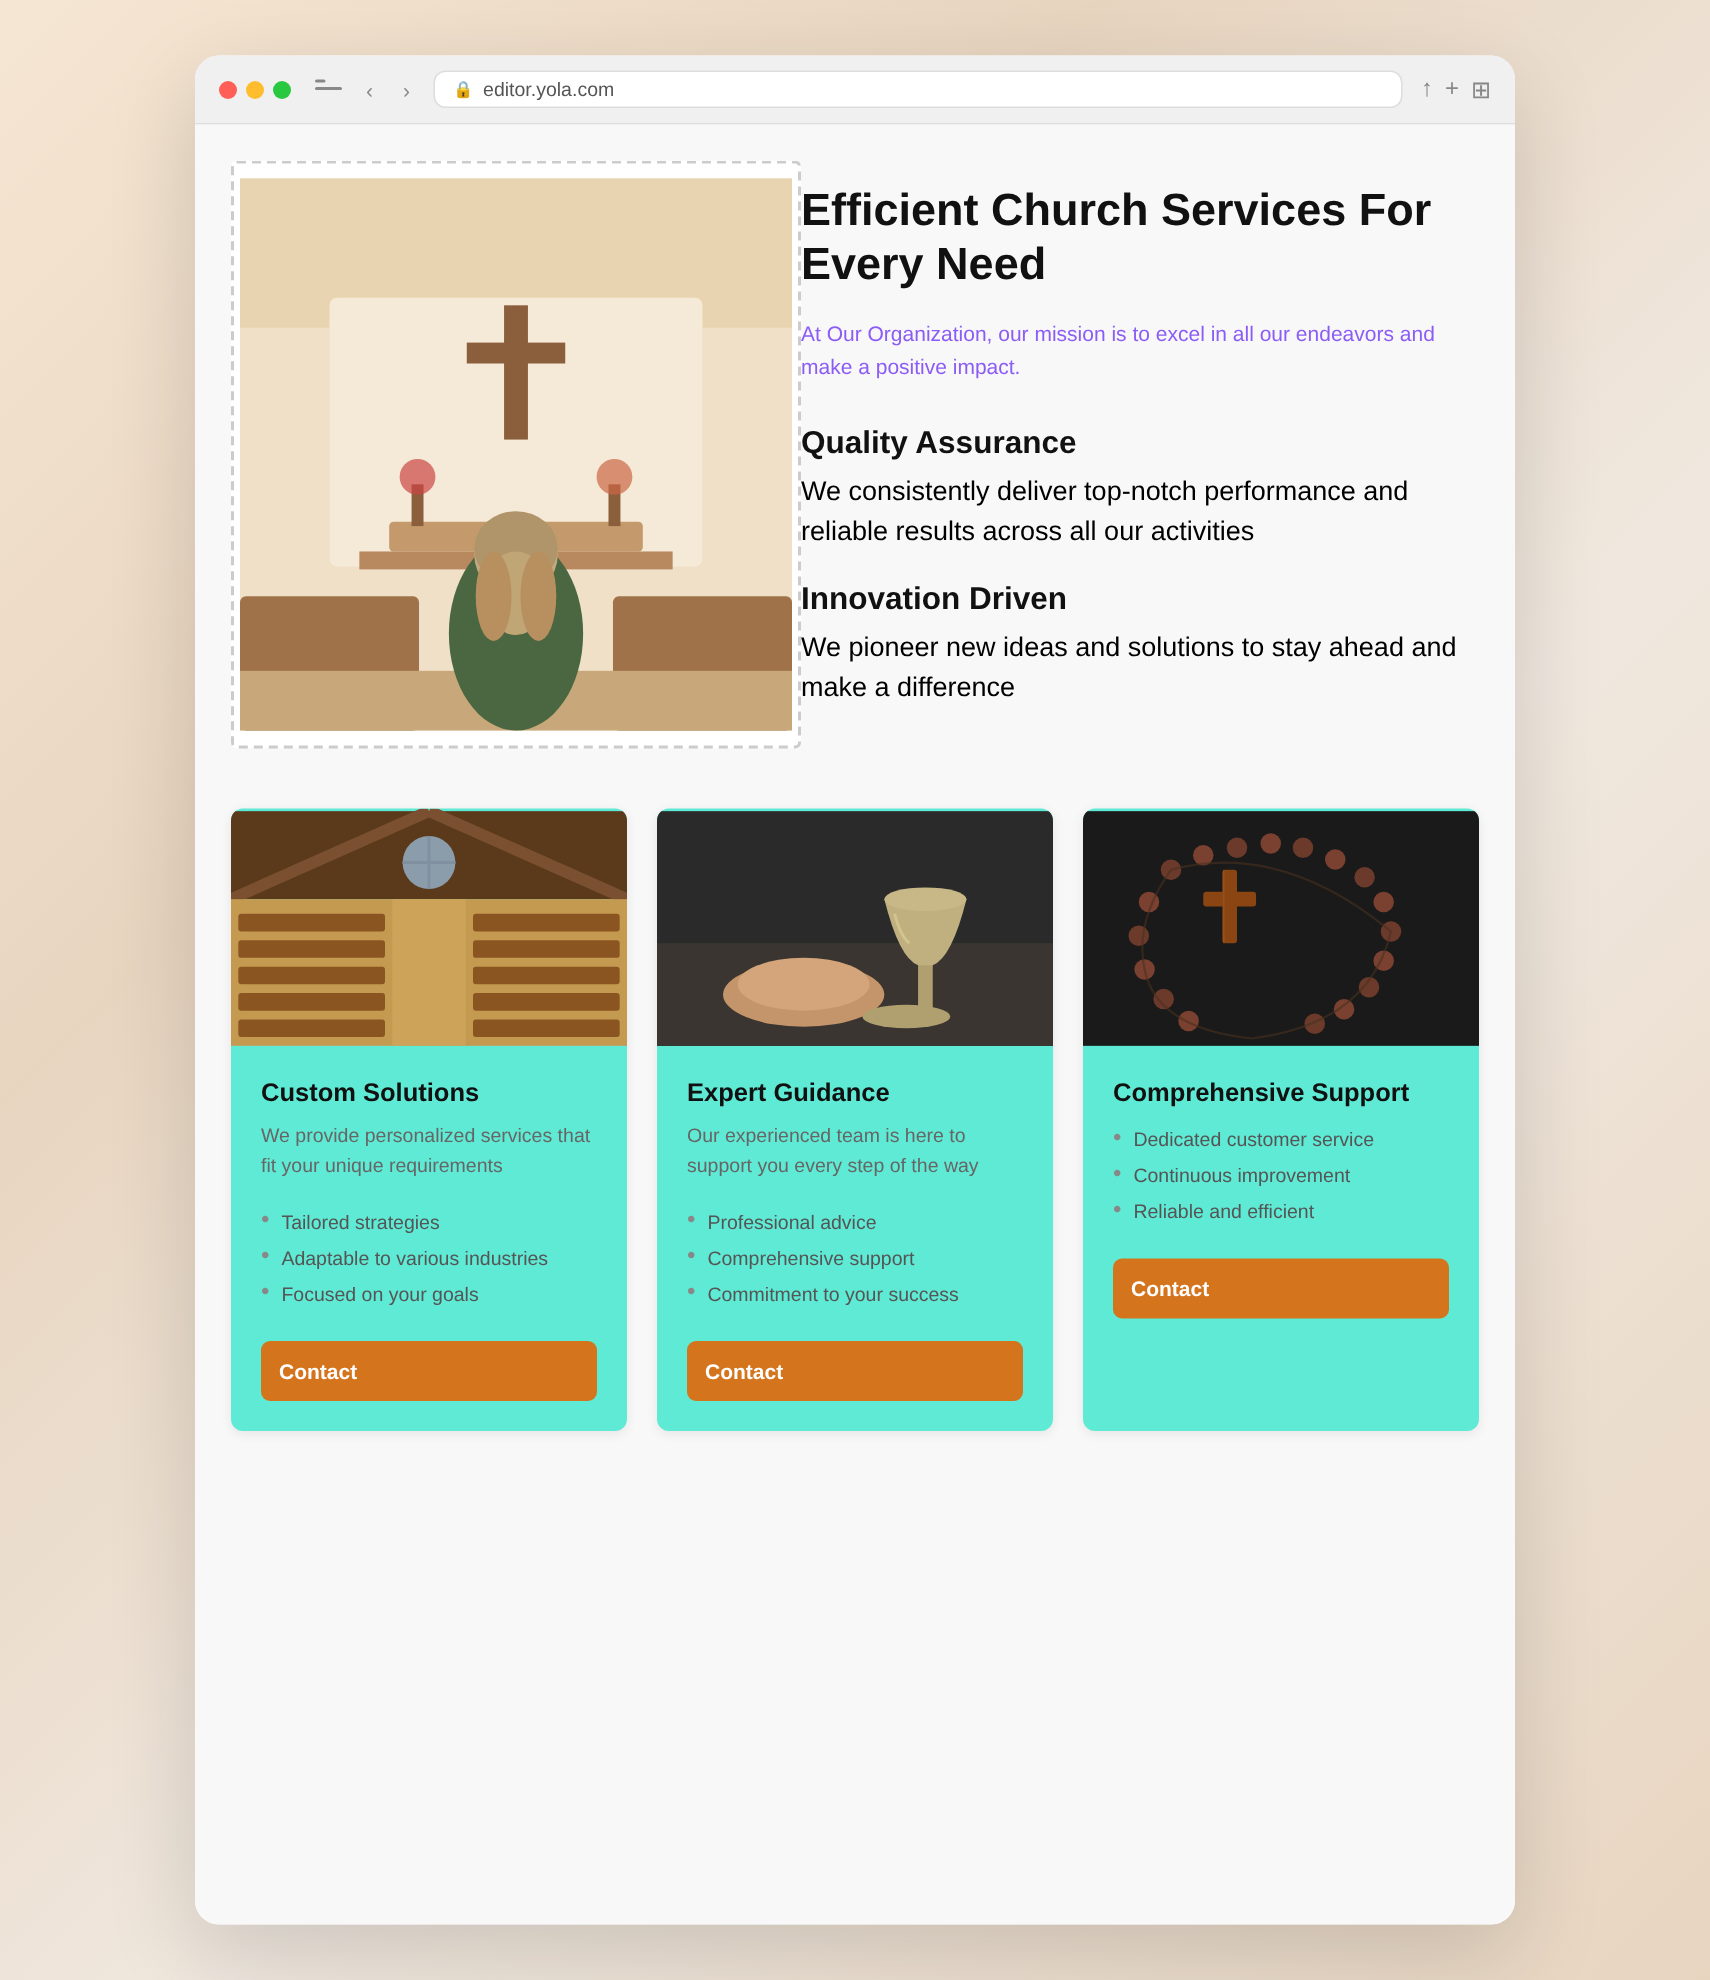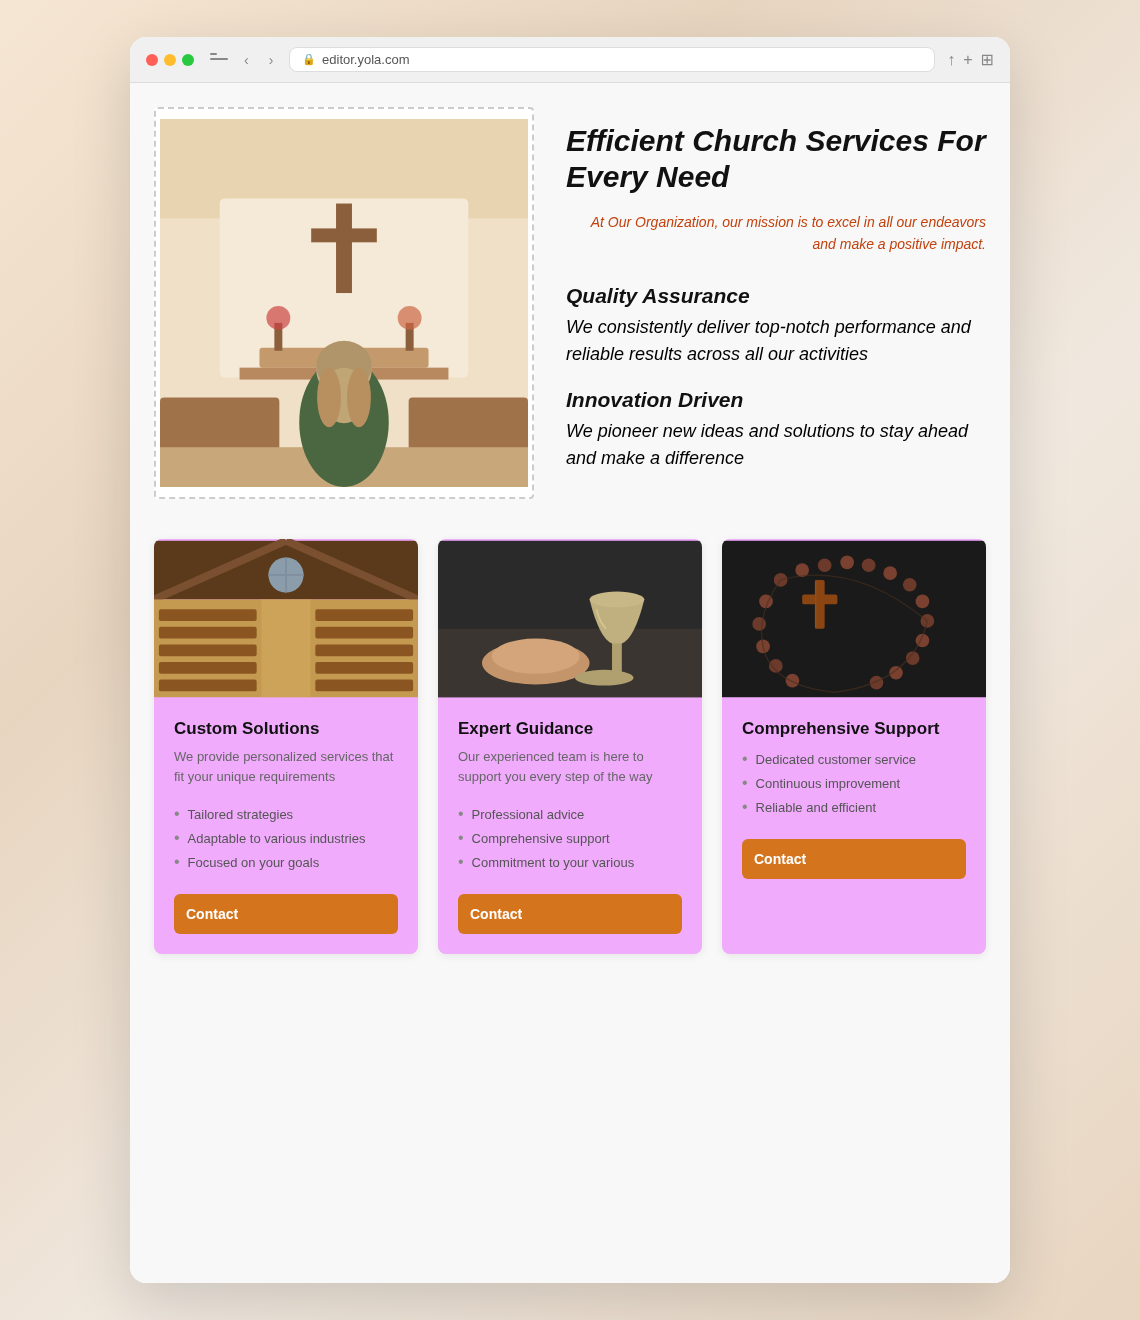--- a/index.html
+++ b/index.html
@@ -101,24 +101,22 @@
     
     .browser-content {
       background: #f8f8f8;
       padding: 24px;
       min-height: 1200px;
     }
 
     
     .hero-section {
       display: flex;
-      gap: 32px;
       align-items: flex-start;
       margin-bottom: 40px;
-      font-style: italic;
     }
 
     .hero-image-container {
       flex: 0 0 380px;
       border: 2px dashed #ccc;
       border-radius: 4px;
       padding: 4px;
       background: white;
     }
 
@@ -138,24 +136,23 @@
     .hero-title {
       font-size: 30px;
       font-weight: 800;
       color: #111;
       line-height: 1.2;
       margin-bottom: 16px;
     }
 
     .hero-description {
       font-size: 14px;
-      color: #c2410c;
+      color: #8b5cf6;
       line-height: 1.6;
       margin-bottom: 28px;
-      text-align: right;
     }
 
     .feature-item {
       margin-bottom: 20px;
     }
 
     .feature-title {
       font-size: 21px;
       font-weight: 700;
       color: #111;
@@ -169,21 +166,21 @@
     }
 
     
     .cards-section {
       display: grid;
       grid-template-columns: repeat(3, 1fr);
       gap: 20px;
     }
 
     .card {
-      background: #f0abfc;
+      background: #5eead4;
       border-radius: 8px;
       overflow: hidden;
       box-shadow: 0 2px 8px rgba(0,0,0,0.08);
     }
 
     .card-image {
       width: 100%;
       height: 160px;
       overflow: hidden;
       position: relative;
@@ -399,21 +396,21 @@
 
             <path d="M162 70 Q166 85 172 90" stroke="#e0d098" stroke-width="2" fill="none" opacity="0.6"></path>
           </svg>
         </div>
         <div class="card-body">
           <div class="card-title">Expert Guidance</div>
           <p class="card-description">Our experienced team is here to support you every step of the way</p>
           <ul class="card-list">
             <li>Professional advice</li>
             <li>Comprehensive support</li>
-            <li>Commitment to your various</li>
+            <li>Commitment to your success</li>
           </ul>
           <button class="contact-btn">Contact</button>
         </div>
       </div>
 
       <div class="card">
         <div class="card-image">
           <svg viewBox="0 0 270 160" xmlns="http://www.w3.org/2000/svg" width="100%" height="100%">
 
             <rect width="270" height="160" fill="#1a1a1a"></rect>

